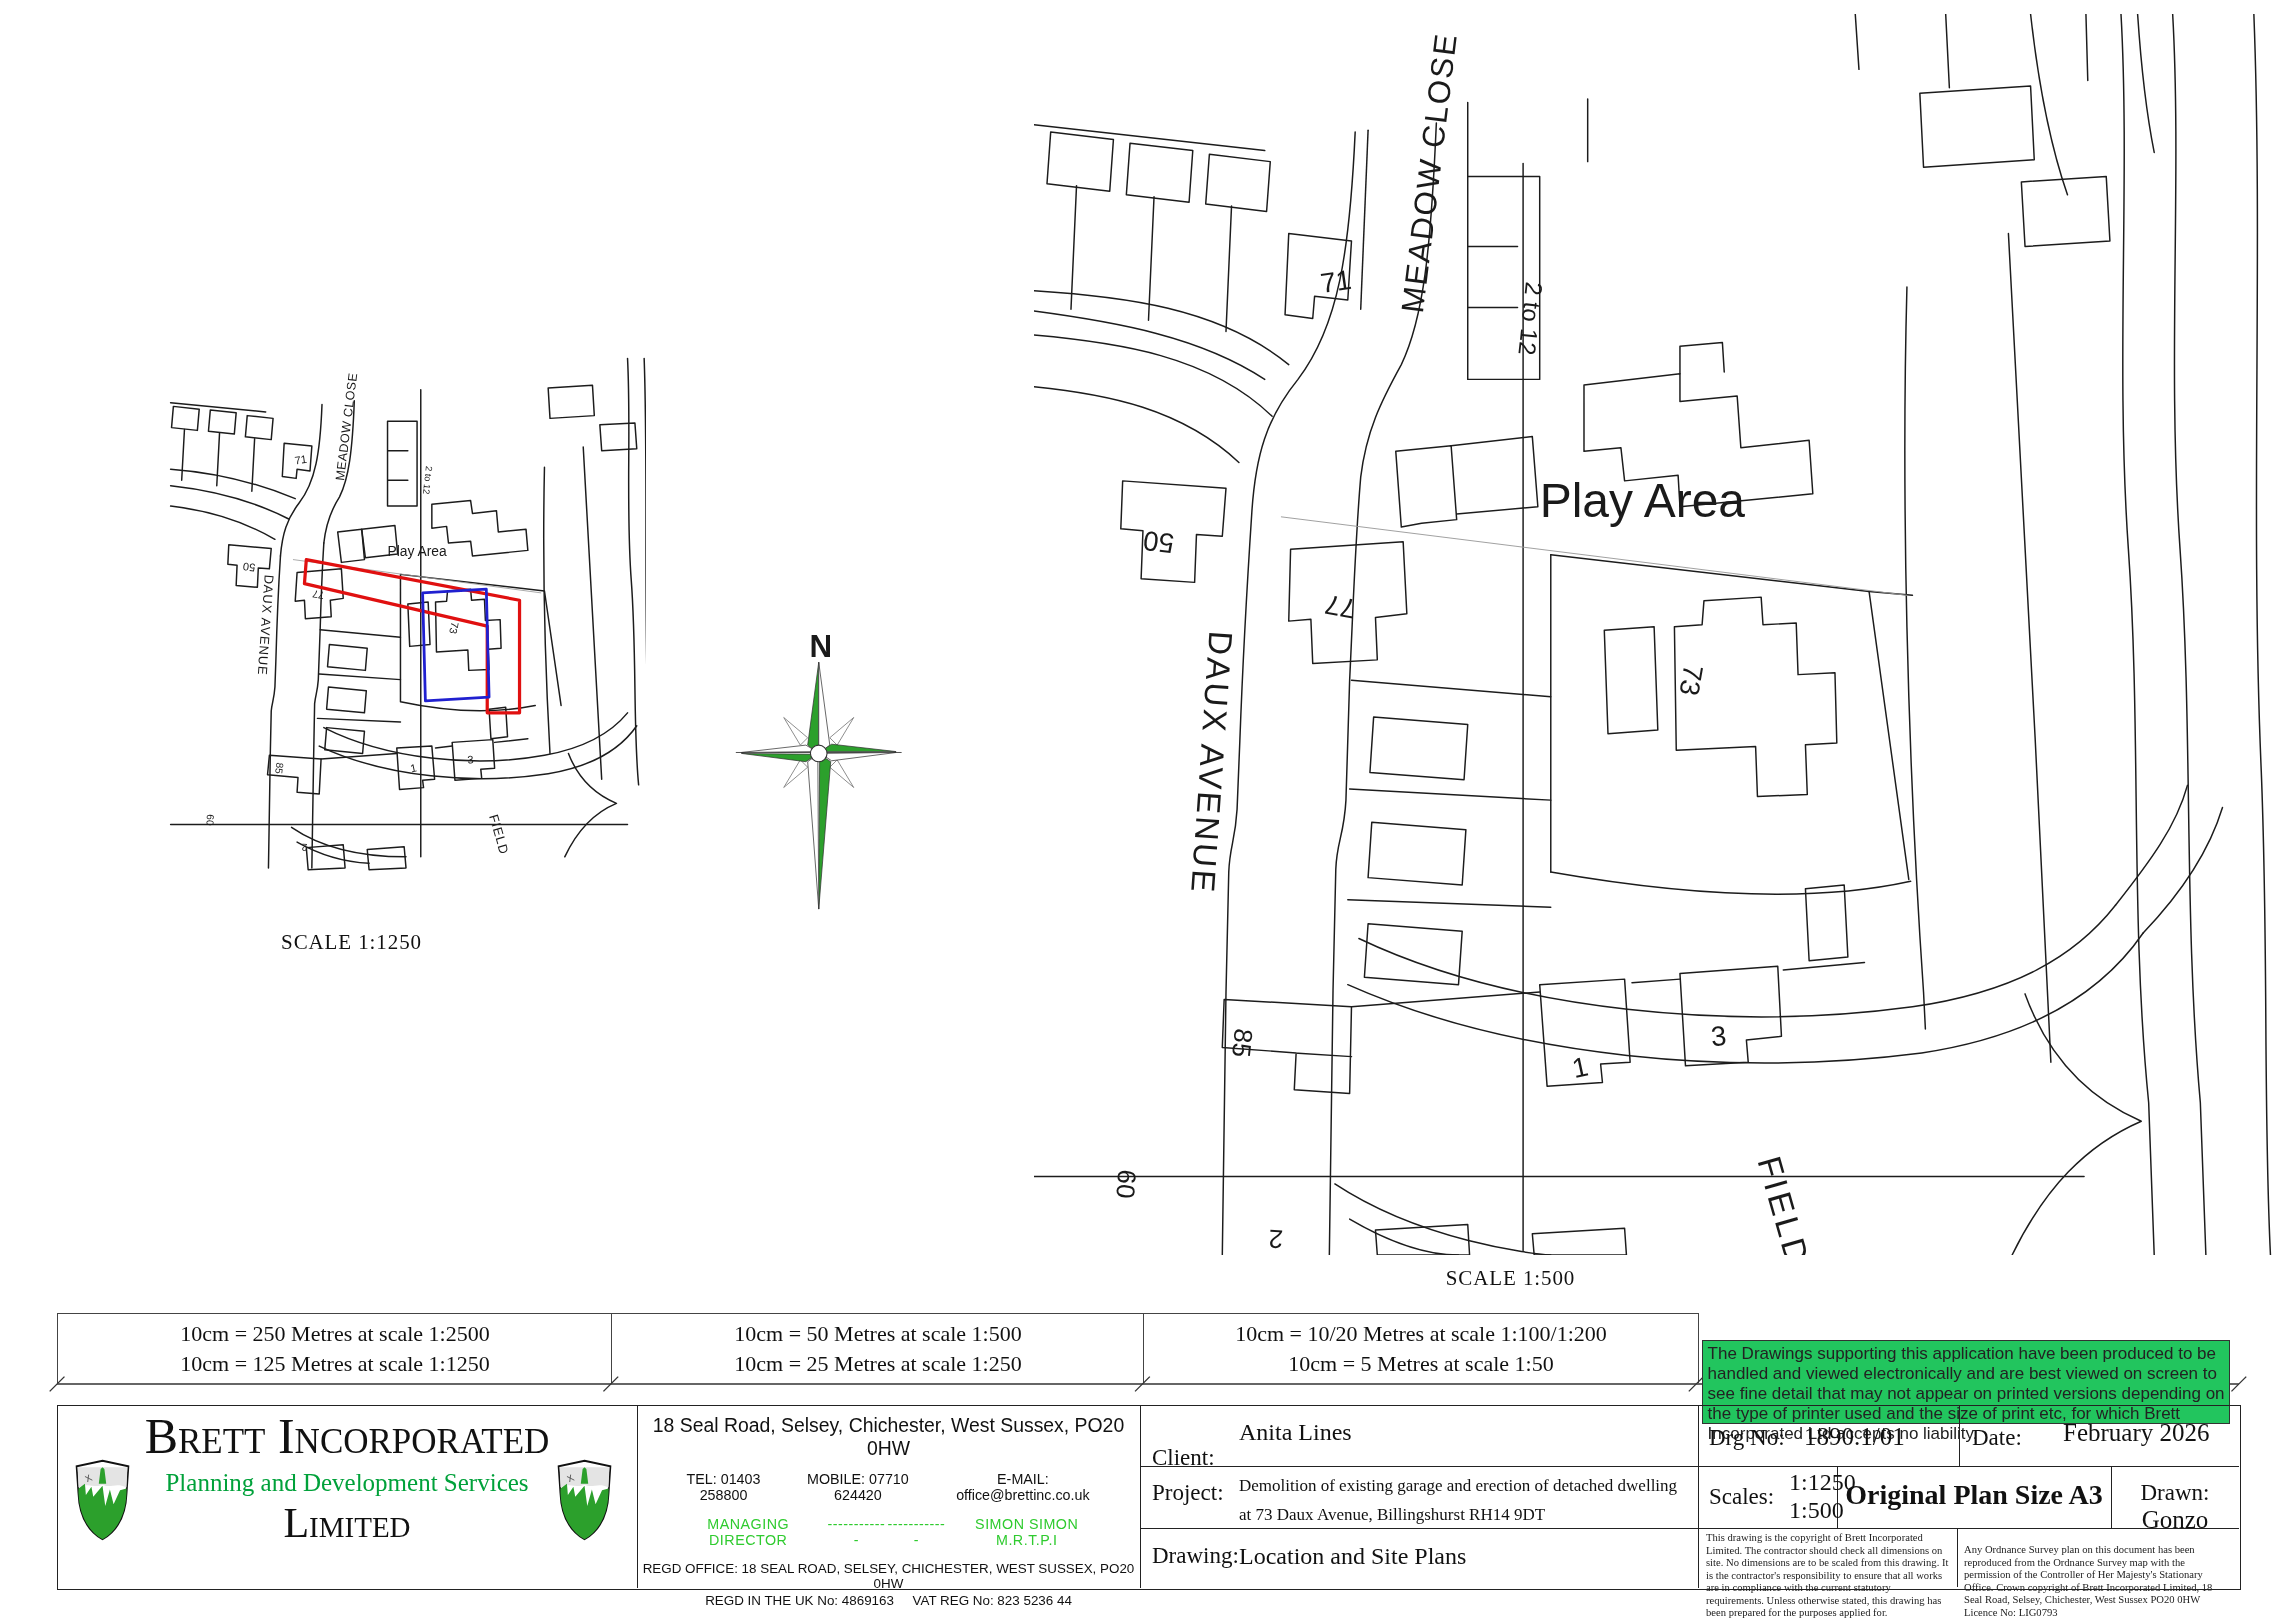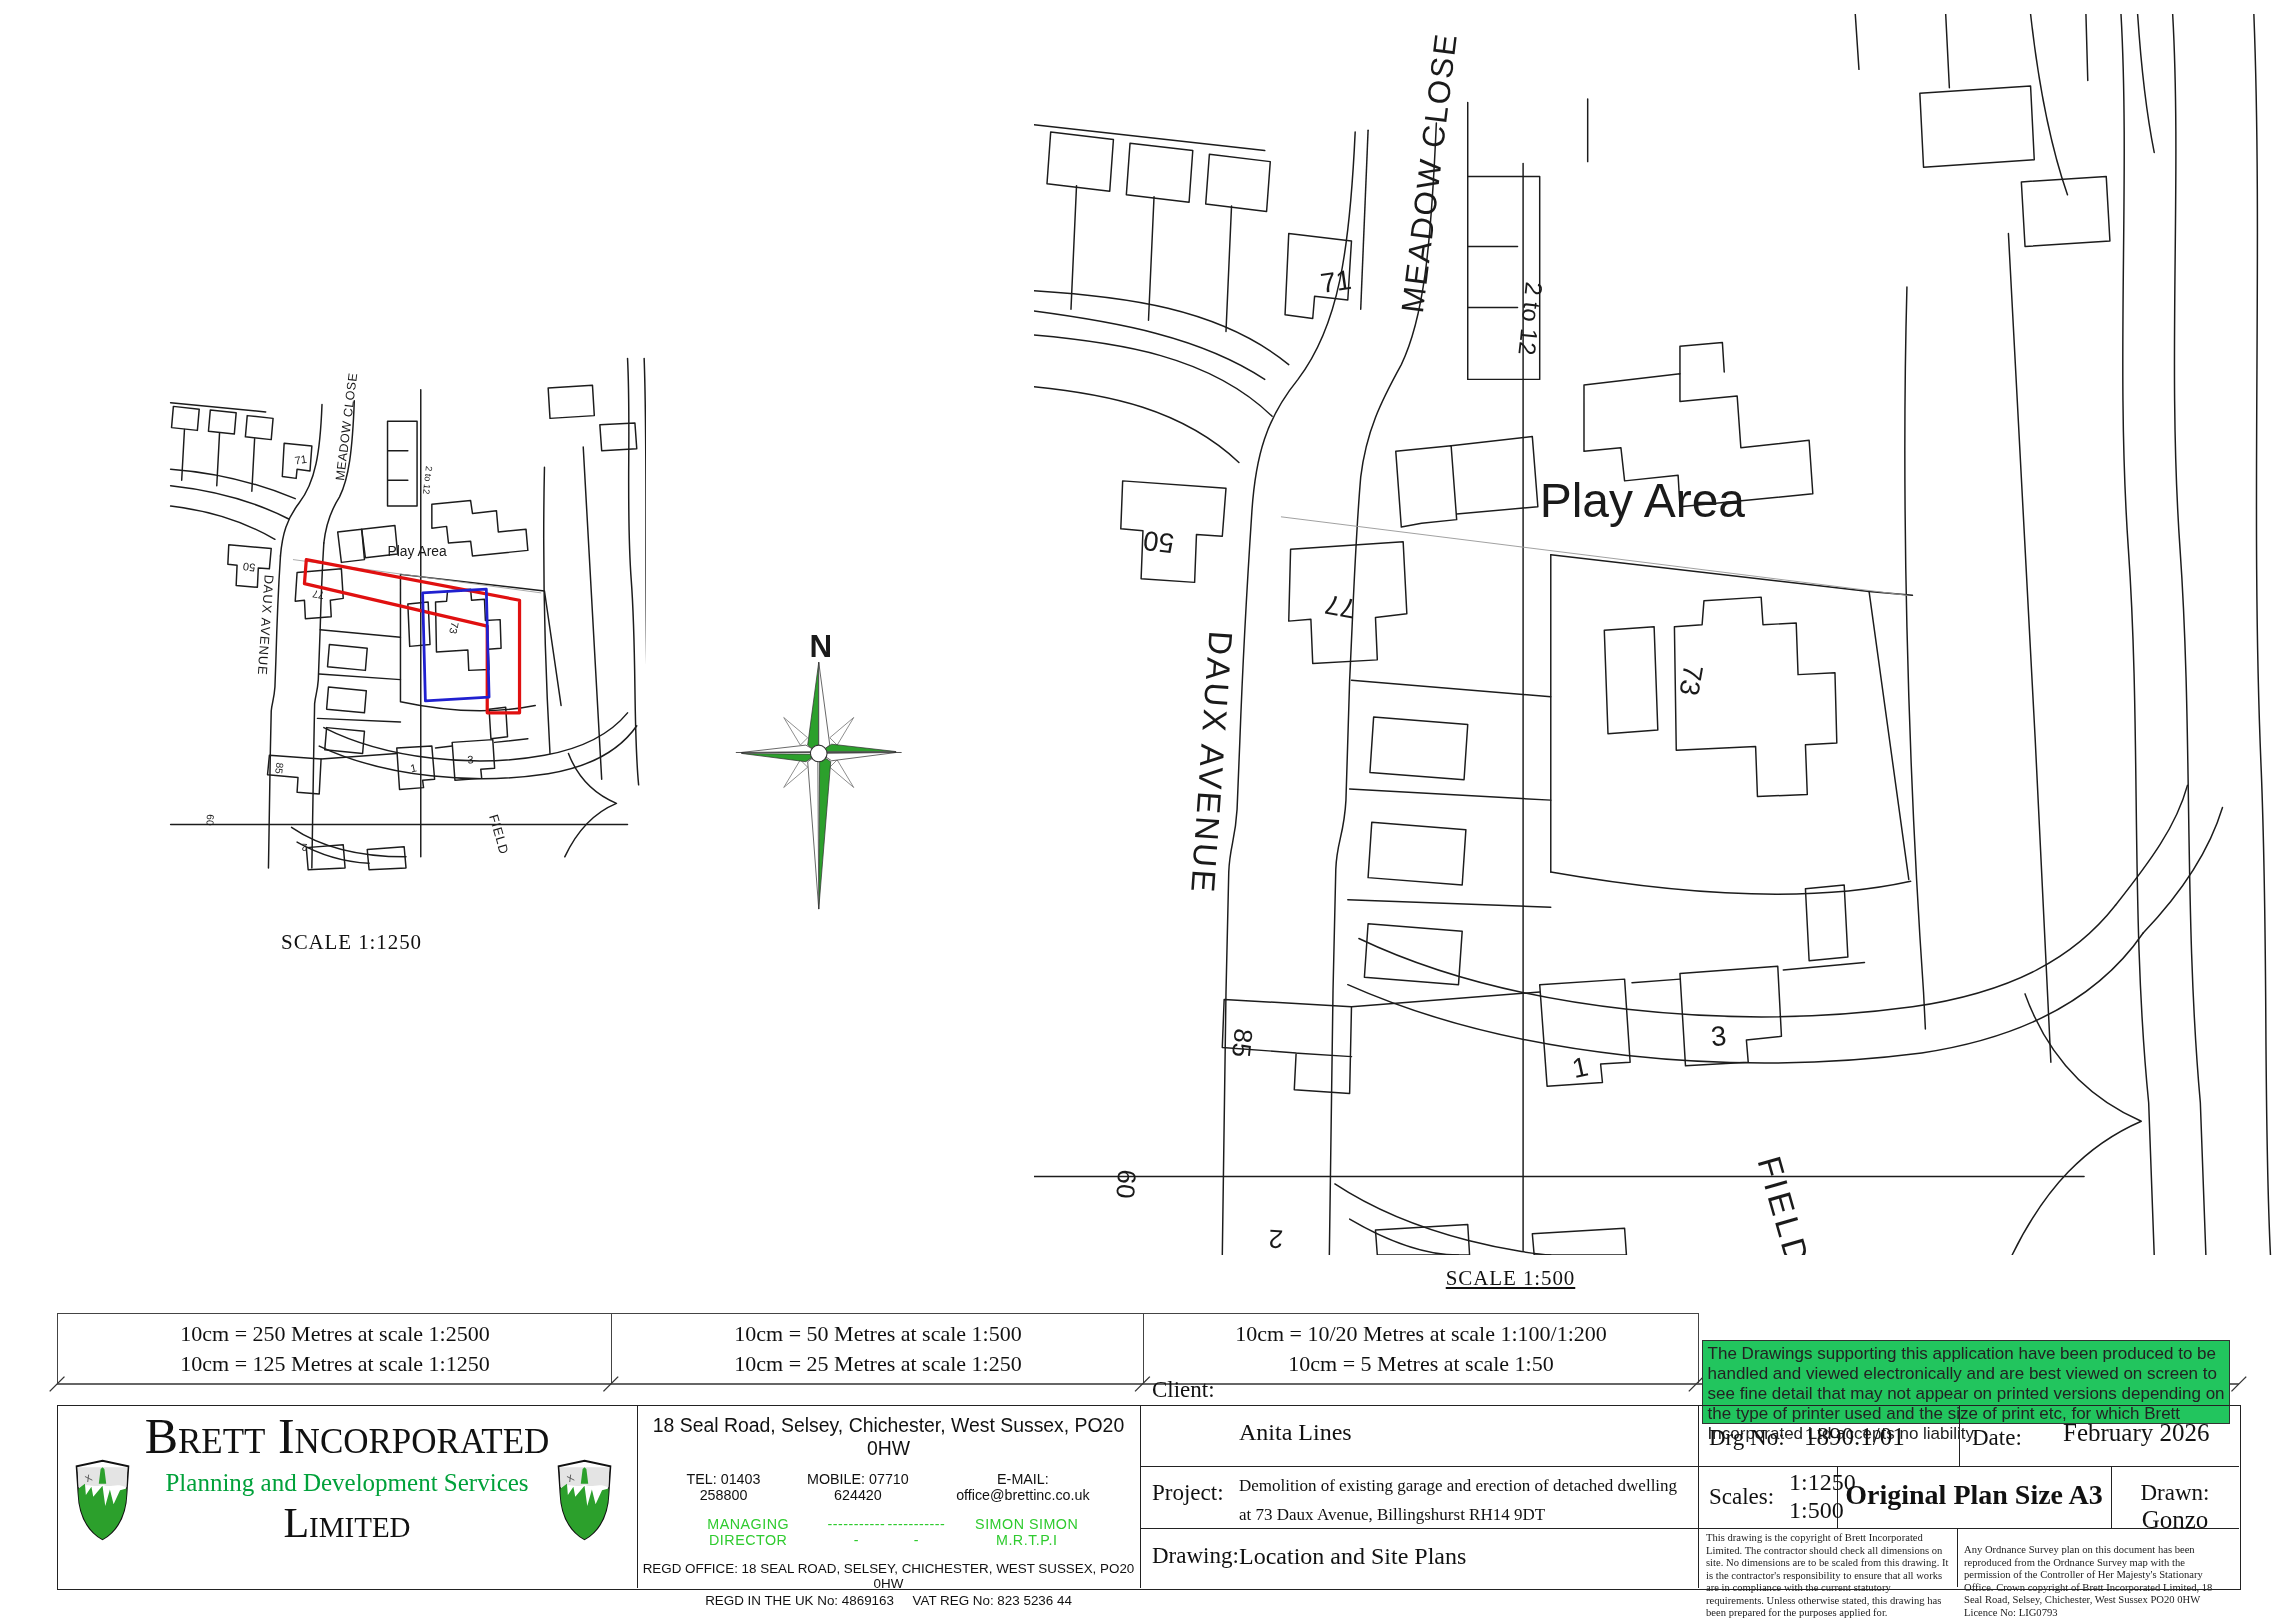--- a/index.html
+++ b/index.html
@@ -213,21 +213,21 @@
     <text x="332" y="652" font-size="30" text-anchor="middle" transform="rotate(190 332 642)">77</text>
     <text x="712" y="732" font-size="30" text-anchor="middle" transform="rotate(100 712 722)">73</text>
     <text x="190" y="668" font-size="36" letter-spacing="3" transform="rotate(94 190 668)">DAUX AVENUE</text>
     <text x="225" y="1124" font-size="28" text-anchor="middle" transform="rotate(96 225 1115)">85</text>
     <text x="592" y="1152" font-size="30" text-anchor="middle" transform="rotate(-12 592 1143)">1</text>
     <text x="742" y="1118" font-size="30" text-anchor="middle" transform="rotate(-5 742 1108)">3</text>
     <text x="98" y="1276" font-size="28" text-anchor="middle" transform="rotate(94 98 1268)">60</text>
     <text x="262" y="1334" font-size="28" text-anchor="middle" transform="rotate(183 262 1326)">2</text>
     <text x="812" y="1310" font-size="36" text-anchor="middle" letter-spacing="4" transform="rotate(74 812 1298)">FIELD</text>
   </svg>
-  <div class="abs scale-caption" style="left:1418px;top:1266px;width:185px;text-decoration:underline;">SCALE 1:500</div>
+  <div class="abs scale-caption" style="left:1418px;top:1266px;width:185px;">SCALE 1:500</div>
 
   <div class="sb-cell" style="left:57px;width:554px;">
     <div>10cm = 250 Metres at scale 1:2500</div>
     <div>10cm = 125 Metres at scale 1:1250</div>
   </div>
   <div class="sb-cell" style="left:611px;width:532px;">
     <div>10cm = 50 Metres at scale 1:500</div>
     <div>10cm = 25 Metres at scale 1:250</div>
   </div>
   <div class="sb-cell" style="left:1143px;width:554px;border-right:1.4px solid #444;">
@@ -296,21 +296,21 @@
       <span>SIMON SIMON M.R.T.P.I</span>
     </div>
     <div style="font-size:13.4px;margin-top:13px;">REGD OFFICE: 18 SEAL ROAD, SELSEY, CHICHESTER, WEST SUSSEX, PO20 0HW</div>
     <div style="font-size:13.4px;margin-top:1.8px;">
       <span>REGD IN THE UK No: 4869163</span>&nbsp;&nbsp;&nbsp;&nbsp;
       <span>VAT REG No: 823 5236 44</span>
     </div>
 
   </div>
 
-  <div class="abs lbl" style="left:1152px;top:1377px;font-family:Liberation Serif, serif;">Client:</div>
+  <div class="abs lbl" style="left:1152px;top:1445px;font-family:Liberation Serif, serif;">Client:</div>
   <div class="abs val" style="left:1239px;top:1419px;">Anita Lines</div>
   <div class="abs lbl" style="left:1152px;top:1480px;">Project:</div>
   <div class="abs val" style="left:1239px;top:1471px;width:443px;font-size:17px;line-height:29px;">Demolition of existing garage and erection of detached dwelling at 73 Daux Avenue, Billingshurst RH14 9DT</div>
   <div class="abs lbl" style="left:1152px;top:1543px;">Drawing:</div>
   <div class="abs val" style="left:1239px;top:1543px;">Location and Site Plans</div>
 
   <div class="abs lbl" style="left:1709px;top:1425px;">Drg No:</div>
   <div class="abs val" style="left:1804px;top:1423px;font-size:25px;">1890.1/01</div>
   <div class="abs lbl" style="left:1972px;top:1425px;">Date:</div>
   <div class="abs val" style="left:2063px;top:1419px;font-size:25px;">February 2026</div>

